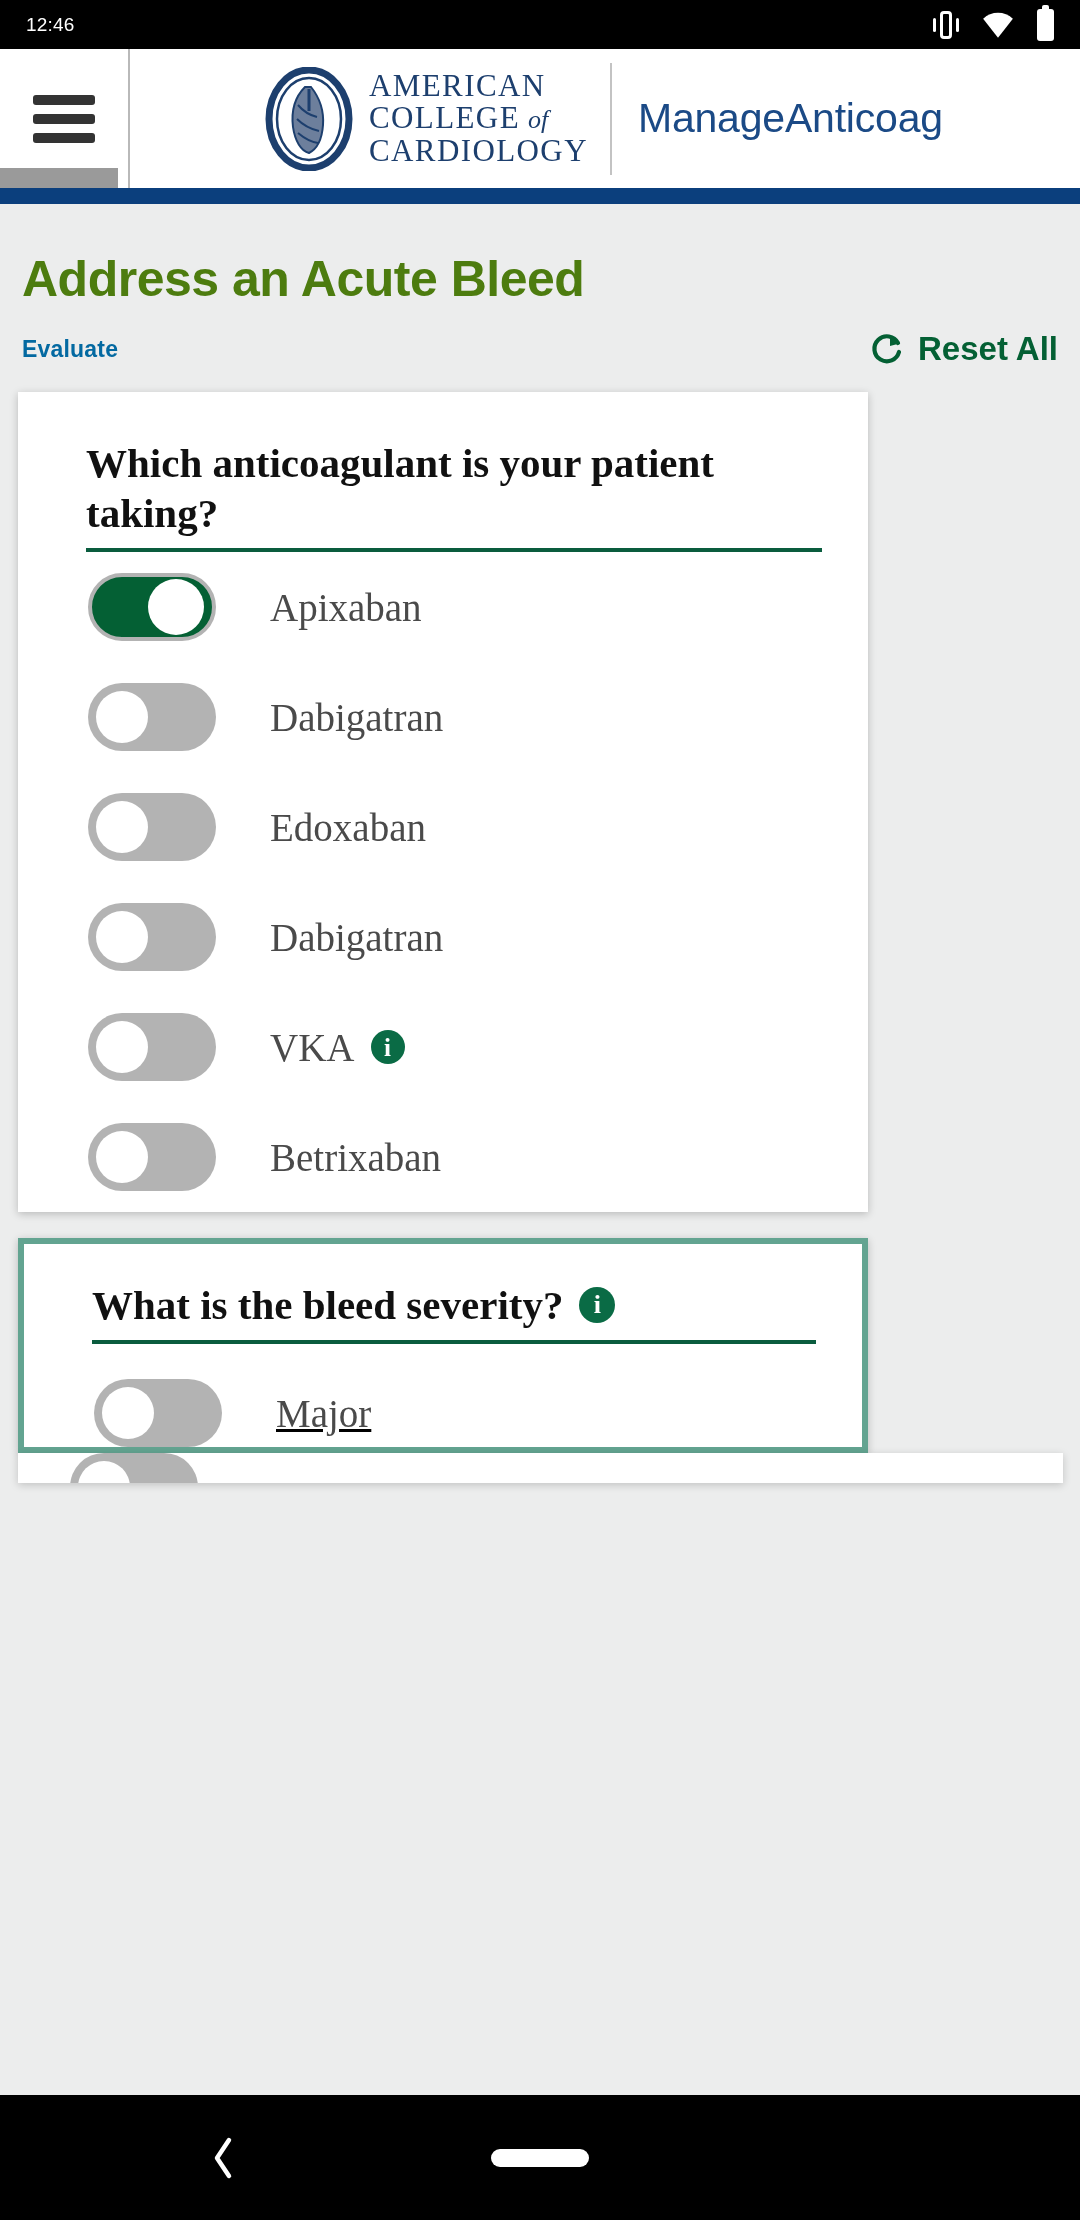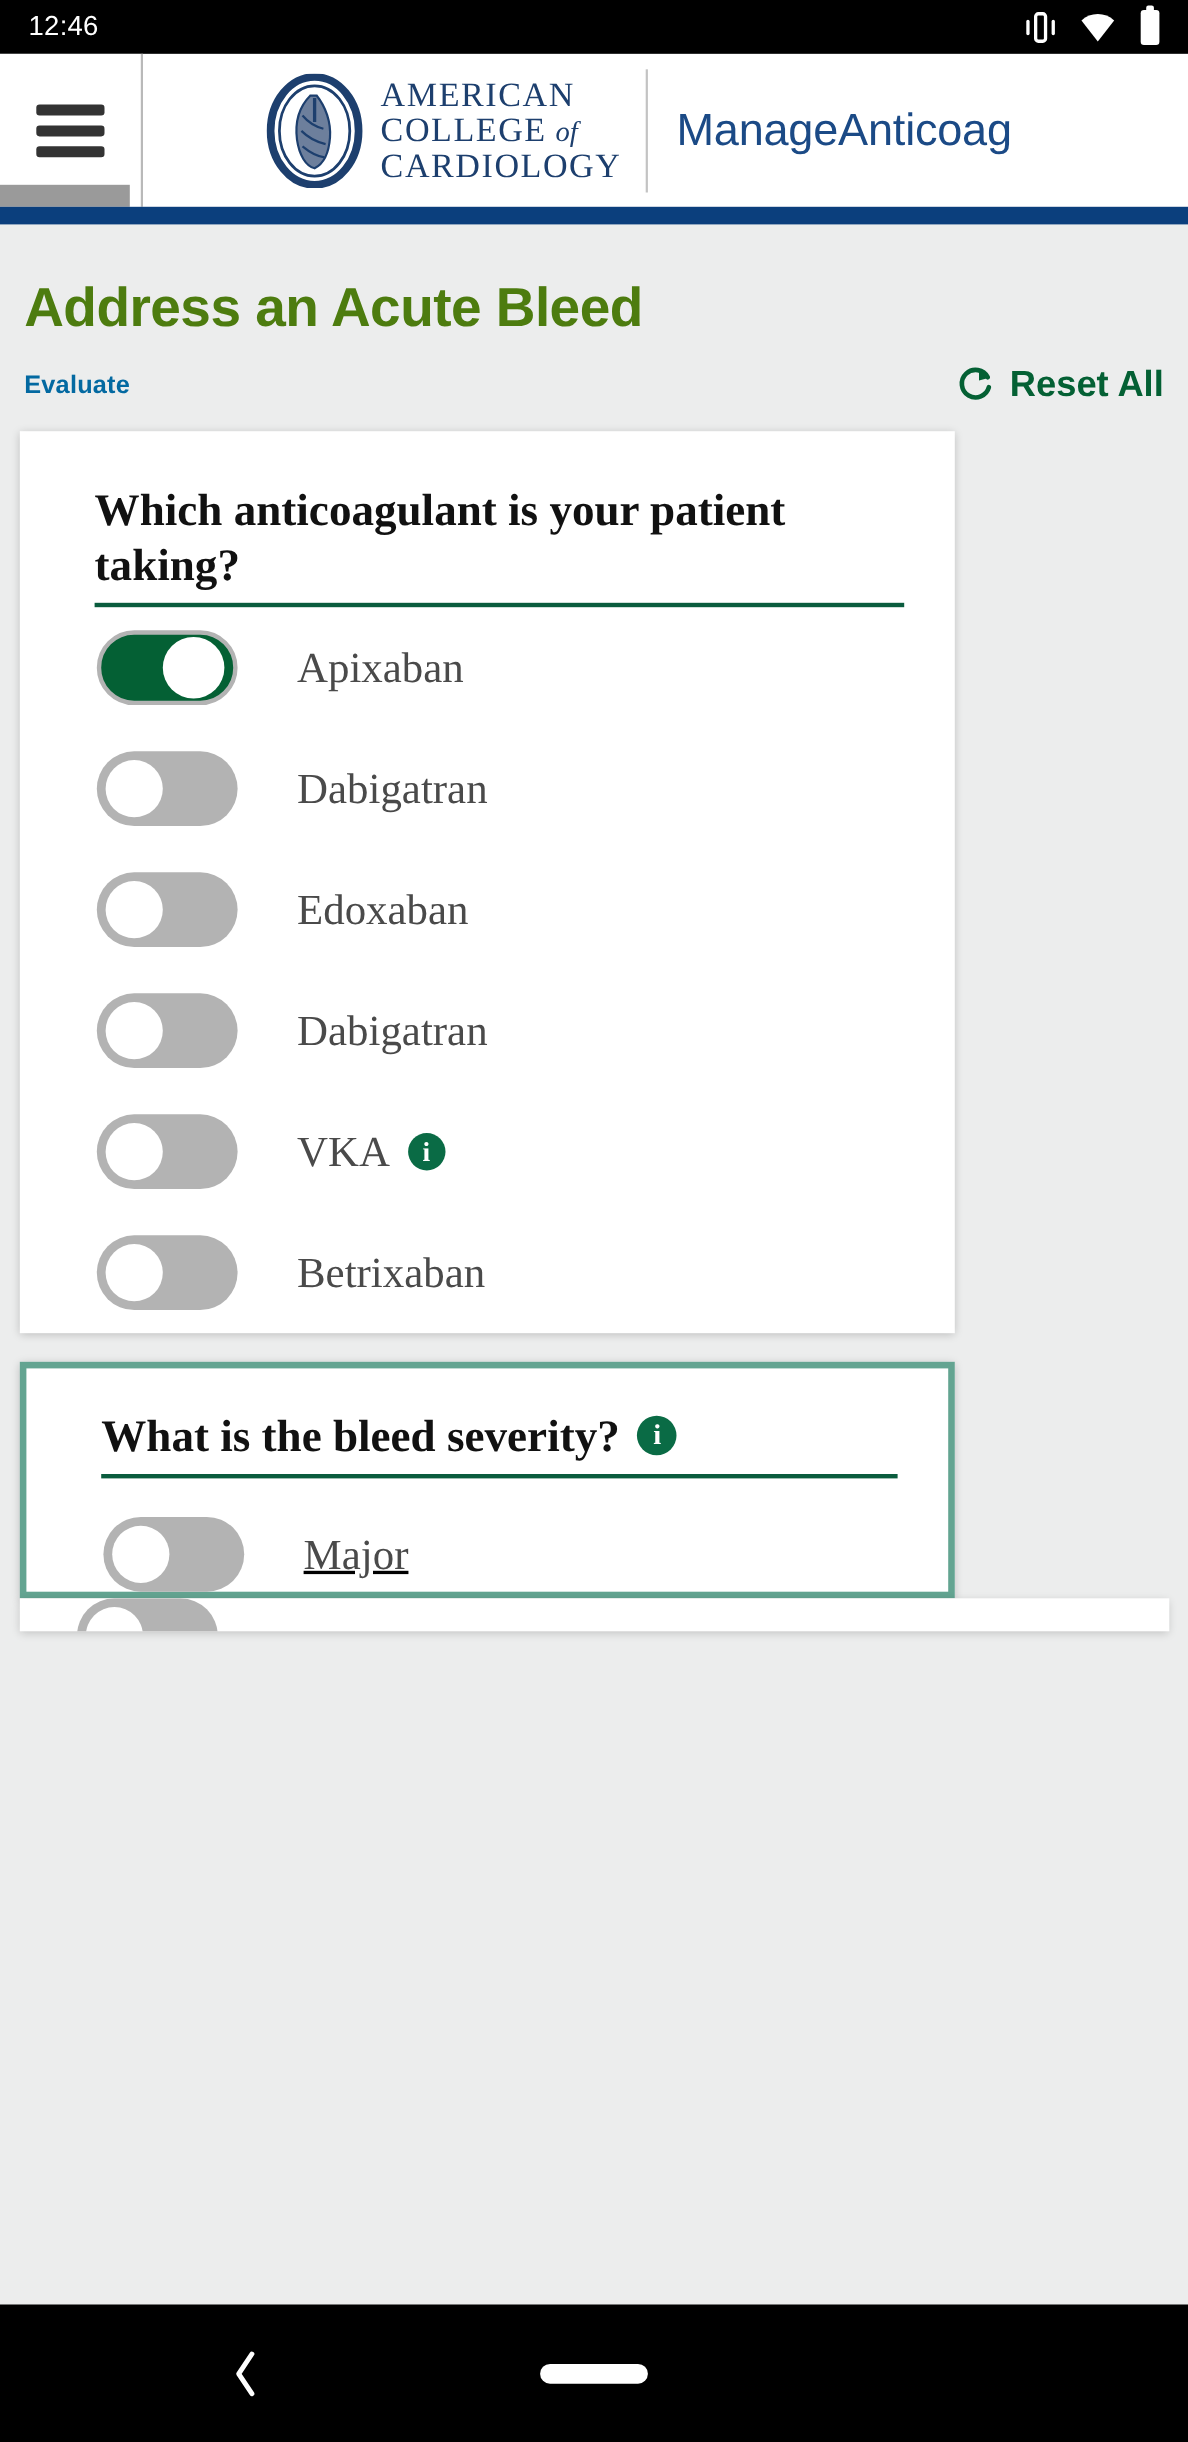--- a/index.html
+++ b/index.html
@@ -10,35 +10,35 @@
     overflow:hidden;
   }
   .screen { position:relative; width:1080px; height:2220px; background:#eceded; }
 
   
   .statusbar{
     position:absolute; top:0; left:0; width:1080px; height:49px;
     background:#000; color:#fff; display:flex; align-items:center;
     padding:0 26px;
   }
-  .status-time{ font-size:25px; letter-spacing:.2px; font-weight:400; }
+  .status-time{ font-size:19px; letter-spacing:.2px; font-weight:400; }
   .status-icons{ margin-left:auto; display:flex; align-items:center; gap:22px; }
   .ic-vibrate{ width:26px; height:32px; position:relative; }
   .ic-vibrate .body{ position:absolute; left:7px; top:2px; width:12px; height:28px;
       border:3px solid #fff; border-radius:4px; }
   .ic-vibrate .l1,.ic-vibrate .l2{ position:absolute; top:9px; width:3px; height:14px; background:#fff; border-radius:2px;}
   .ic-vibrate .l1{ left:0; } .ic-vibrate .l2{ right:0; }
   .ic-wifi{ width:34px; height:30px; }
   .ic-batt{ width:17px; height:32px; background:#fff; border-radius:3px; position:relative;}
   .ic-batt:before{ content:""; position:absolute; left:5px; top:-4px; width:7px; height:4px; background:#fff; border-radius:2px 2px 0 0;}
 
   
   .appbar{
     position:absolute; top:49px; left:0; width:1080px; height:139px;
-    background:#ffffff; display:flex; align-items:center;
+    background:#ffffff; display:flex; align-items:center;gap:23px;
   }
   .menu-box{
     width:130px; height:139px; border-right:2px solid #b9b9b9;
     display:flex; align-items:center; justify-content:center; background:#fff;
   }
   .ham{ width:62px; }
   .ham span{ display:block; height:10px; background:#333; border-radius:3px; margin:9px 0; }
   .brand{ display:flex; align-items:center; flex:1; padding-left:112px; }
   .acc-logo{ display:flex; align-items:center; gap:16px; }
   .acc-seal{ width:88px; height:104px; flex:none; }

